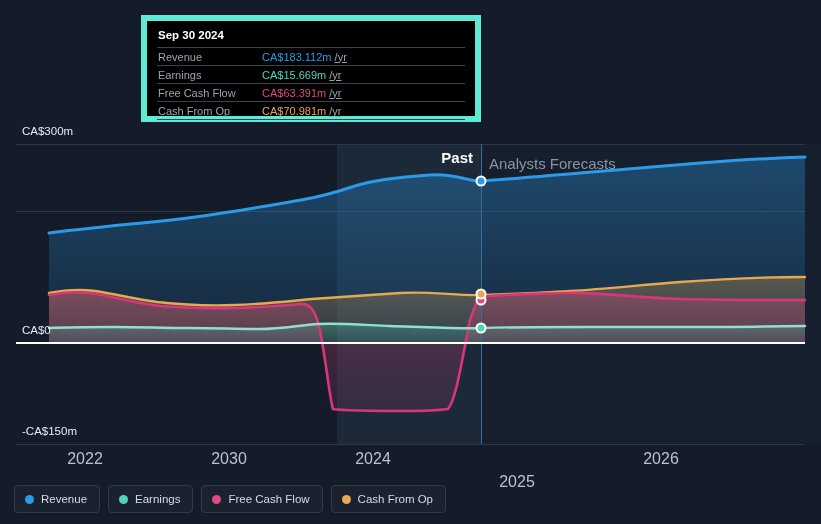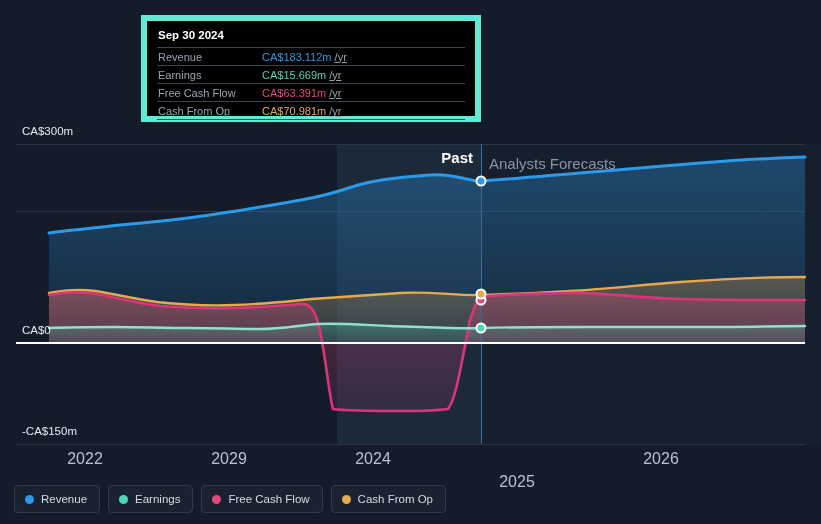--- a/index.html
+++ b/index.html
@@ -280,21 +280,21 @@
     <div class="marker" style="left:481px;top:181px;background:#2b9ae8"></div>
     <div class="marker" style="left:481px;top:300px;background:#e0487f"></div>
     <div class="marker" style="left:481px;top:294px;background:#e8a84e"></div>
     <div class="marker" style="left:481px;top:328px;background:#4ed5b8"></div>
 
     <div class="ylab" style="left:22px;top:125px">CA$300m</div>
     <div class="ylab" style="left:22px;top:324px">CA$0</div>
     <div class="ylab" style="left:22px;top:425px">-CA$150m</div>
 
     <div class="xlab" style="left:85px;top:450px">2022</div>
-    <div class="xlab" style="left:229px;top:450px">2029</div>
+    <div class="xlab" style="left:229px;top:450px">2030</div>
     <div class="xlab" style="left:373px;top:450px">2024</div>
     <div class="xlab" style="left:517px;top:473px">2025</div>
     <div class="xlab" style="left:661px;top:450px">2026</div>
 
     <div class="period-lab period-past">Past</div>
     <div class="period-lab period-fc">Analysts Forecasts</div>
   </div>
 
   <div id="tooltip">
     <div class="tt-title">Sep 30 2024</div>

